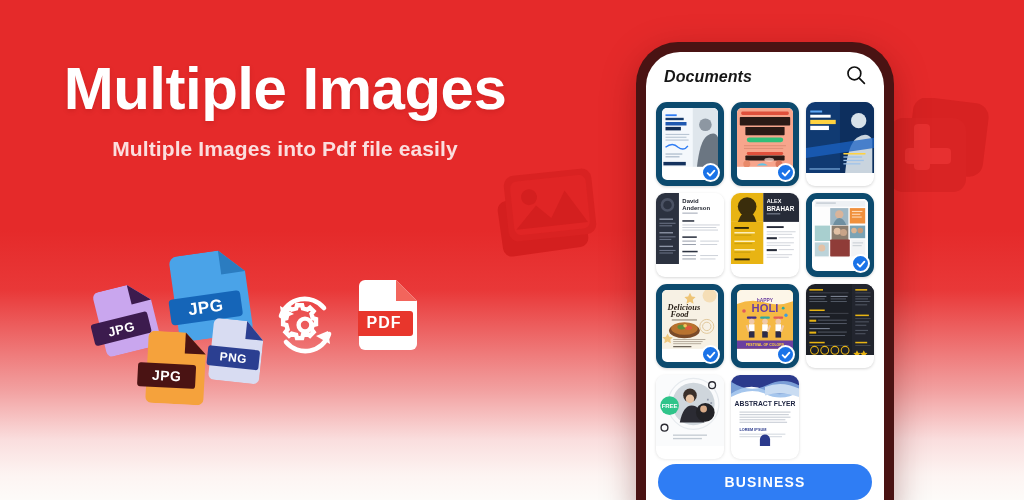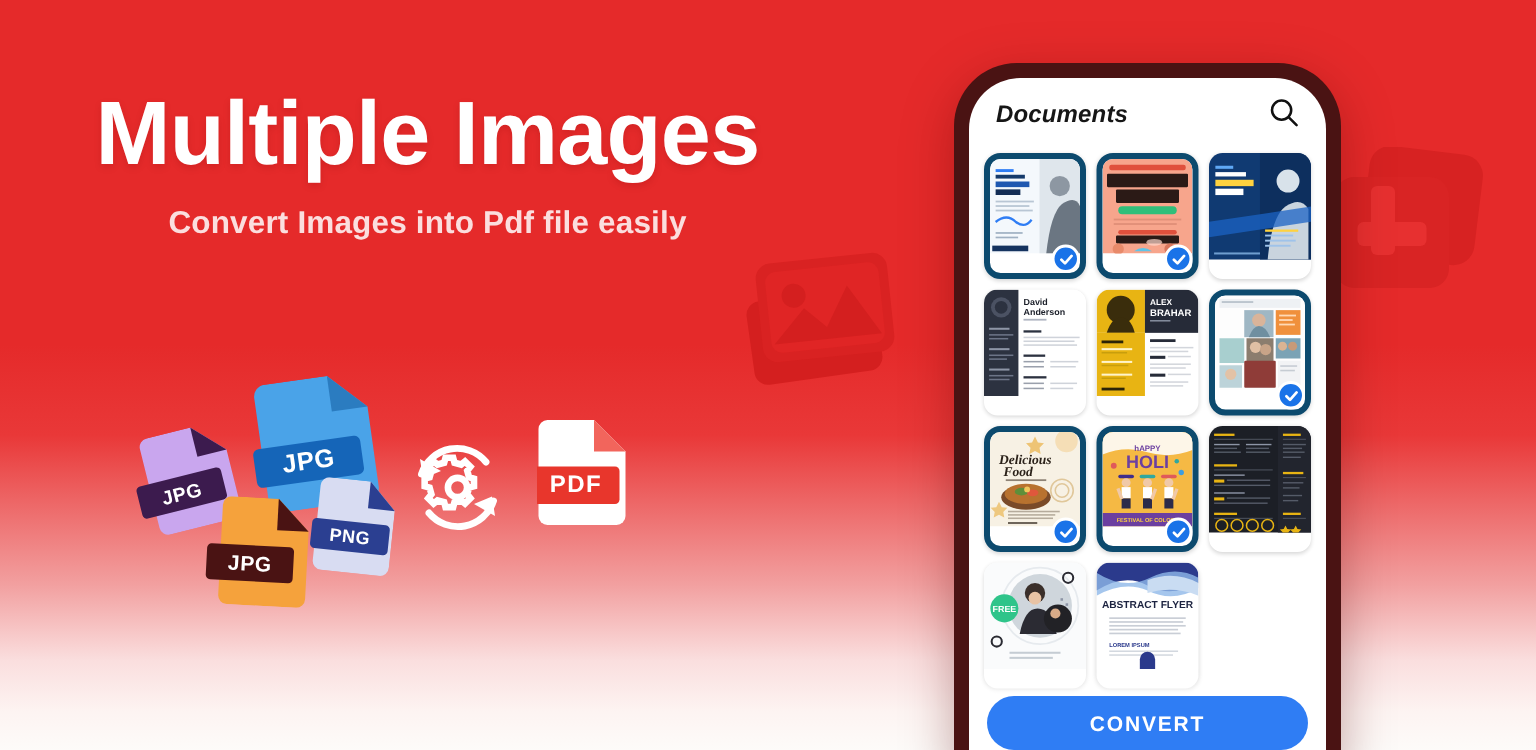--- a/index.html
+++ b/index.html
@@ -90,21 +90,21 @@
   .cardwrap { position:relative; }
   .card {
     position:relative;
     width:100%; height:84px;
     border-radius:9px;
     overflow:hidden;
     background:#fff;
     box-shadow:0 1px 3px rgba(0,0,0,.16);
   }
   .cardwrap.sel .card {
-    border:4px solid #0c4a6e;
+    border:6px solid #0c4a6e;
     border-radius:11px;
   }
   .check {
     position:absolute; right:4px; bottom:4px;
     width:19px; height:19px; border-radius:50%;
     background:#1a73e8;
     border:2px solid #fff;
     display:flex; align-items:center; justify-content:center;
     z-index:5;
   }
@@ -152,21 +152,21 @@
       <rect x="2" y="20" width="76" height="74" rx="13" fill="#d92424"></rect>
       <rect x="32" y="50" width="16" height="46" rx="4" transform="translate(-6 -24)" fill="#e73030"></rect>
       <rect x="17" y="50" width="46" height="16" rx="4" fill="#e73030"></rect>
     </g>
   </svg>
 
   <div class="copy">
     <h1 class="headline">
       <span>Multiple Images</span>
     </h1>
-    <div class="subtitle">Convert Images into Pdf file easily</div>
+    <div class="subtitle">Multiple Images into Pdf file easily</div>
   </div>
 
   <div class="cluster">
 
     <div class="fileicon" style="left:72px; top:2px; width:78px; height:86px; transform:rotate(-8deg);">
       <svg class="sheet" viewBox="0 0 78 86">
         <path d="M2 8 a8 8 0 0 1 8-8 h42 l24 24 v54 a8 8 0 0 1-8 8 h-58 a8 8 0 0 1-8-8 z" fill="#4aa3e8"></path>
         <path d="M52 0 l24 24 h-24 z" fill="#2b7cc0"></path>
       </svg>
       <div class="tag" style="left:-4px; top:42px; width:72px; height:26px; background:#1565b8; border-radius:4px; font-size:17px;">JPG</div>
@@ -584,19 +584,19 @@
               <path d="M34 76 a6 6 0 0 1 12 0 v8 h-12 z" fill="#2b3a8c"></path>
             </svg>
           </div>
 
         </div>
 
 
       </div>
 
       <div class="convertbar">
-        <button class="convert-btn">CONVERT</button>
+        <button class="convert-btn">BUSINESS</button>
       </div>
 
     </div>
   </div>
 
 </div>
 
 </body></html>

